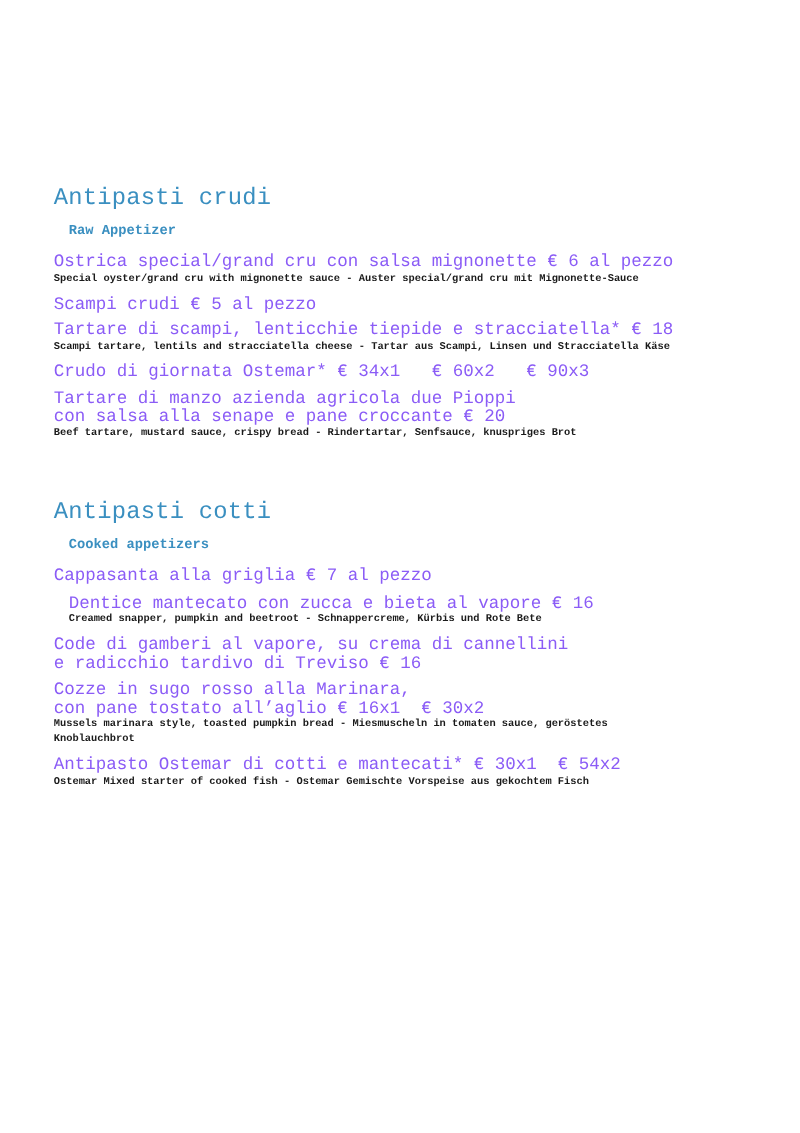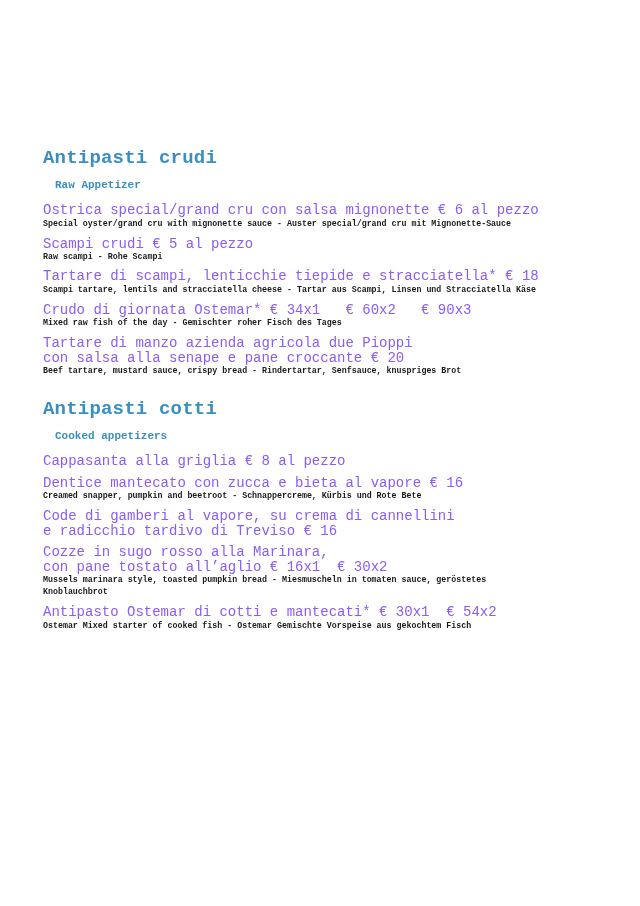--- a/index.html
+++ b/index.html
@@ -23,21 +23,21 @@
       position: absolute;
       left: 43px;
       width: 560px;
     }
     .section-title {
       color: #3a8fc0;
       font-size: 19px;
       line-height: 19px;
       letter-spacing: 0.2px;
       margin: 0;
-      font-weight: bold;
+      font-weight: normal;
     }
     .section-subtitle {
       color: #3a8fc0;
       font-size: 11px;
       line-height: 11px;
       font-weight: bold;
       margin: 12px;
     }
     .item {
       margin: 0;
@@ -66,49 +66,47 @@
     <h2 class="section-title">Antipasti crudi</h2>
     <div class="section-subtitle">Raw Appetizer</div>
 
     <div class="item" style="margin-top:10px;">
       <div class="item-name">Ostrica special/grand cru con salsa mignonette € 6 al pezzo</div>
       <div class="item-desc">Special oyster/grand cru with mignonette sauce - Auster special/grand cru mit Mignonette-Sauce</div>
     </div>
 
     <div class="item" style="margin-top:7px;">
       <div class="item-name">Scampi crudi € 5 al pezzo</div>
-      <div class="item-desc">Raw scampi - Rohe Scampi</div>
     </div>
 
     <div class="item" style="margin-top:6px;">
       <div class="item-name">Tartare di scampi, lenticchie tiepide e stracciatella* € 18</div>
       <div class="item-desc">Scampi tartare, lentils and stracciatella cheese - Tartar aus Scampi, Linsen und Stracciatella Käse</div>
     </div>
 
     <div class="item" style="margin-top:7px;">
       <div class="item-name">Crudo di giornata Ostemar* € 34x1   € 60x2   € 90x3</div>
-      <div class="item-desc">Mixed raw fish of the day - Gemischter roher Fisch des Tages</div>
     </div>
 
     <div class="item" style="margin-top:7px;">
       <div class="item-name">Tartare di manzo azienda agricola due Pioppi
 con salsa alla senape e pane croccante € 20</div>
       <div class="item-desc">Beef tartare, mustard sauce, crispy bread - Rindertartar, Senfsauce, knuspriges Brot</div>
     </div>
   </div>
 
   <div class="section" style="top:400px;">
     <h2 class="section-title">Antipasti cotti</h2>
     <div class="section-subtitle">Cooked appetizers</div>
 
     <div class="item" style="margin-top:10px;">
-      <div class="item-name">Cappasanta alla griglia € 8 al pezzo</div>
+      <div class="item-name">Cappasanta alla griglia € 7 al pezzo</div>
     </div>
 
-    <div class="item" style="margin-top:7px;">
+    <div class="item" style="margin-top:7px;margin-left:12px;">
       <div class="item-name">Dentice mantecato con zucca e bieta al vapore € 16</div>
       <div class="item-desc">Creamed snapper, pumpkin and beetroot - Schnappercreme, Kürbis und Rote Bete</div>
     </div>
 
     <div class="item" style="margin-top:7px;">
       <div class="item-name">Code di gamberi al vapore, su crema di cannellini
 e radicchio tardivo di Treviso € 16</div>
     </div>
 
     <div class="item" style="margin-top:7px;">

